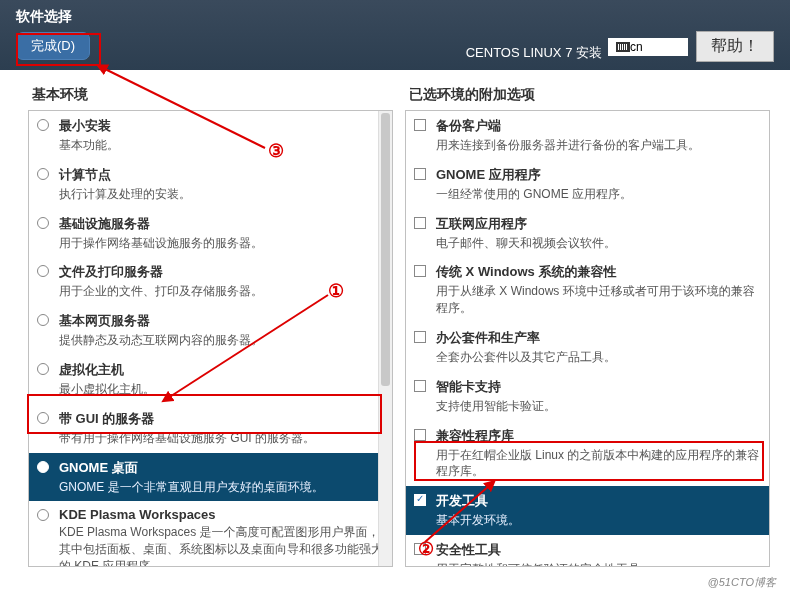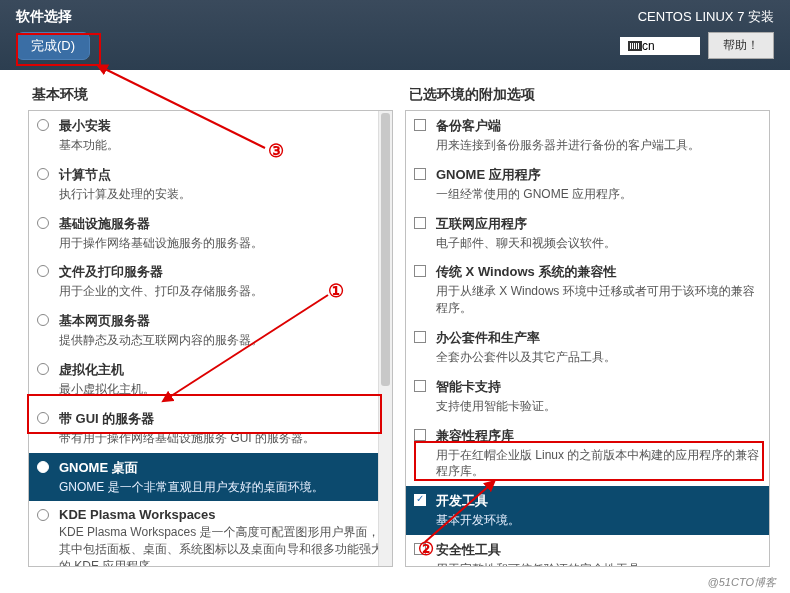--- a/index.html
+++ b/index.html
@@ -1,27 +1,27 @@
 <!DOCTYPE html>
 <html><head>
 <meta charset="utf-8">
 <style>
 * { box-sizing: border-box; margin: 0; padding: 0; }
 body { font-family: "Microsoft YaHei", "SimHei", sans-serif; font-size: 12px; background: #fff; width: 790px; height: 593px; overflow: hidden; position: relative; }
 .topbar { background: #2c3e50; background: linear-gradient(#3a4a5c, #2c3e50); color: #fff; height: 70px; padding: 8px 16px; display: flex; justify-content: space-between; }
 .top-left { display: flex; flex-direction: column; gap: 6px; }
 .top-title { font-size: 14px; font-weight: bold; }
 .done-btn { background: #3a6ea5; color: #fff; border: 1px solid #4a7eb5; padding: 4px 14px; font-size: 13px; cursor: pointer; border-radius: 7px; width: fit-content; }
-.top-right { display: flex; flex-direction: column; align-items: flex-end; gap: 6px; }
+.top-right { display: flex; flex-direction: row; align-items: flex-end; gap: 6px; }
 .install-title { font-size: 13px; }
 .kb-help { display: flex; gap: 8px; align-items: center; }
 .kb { background: #fff; color: #000; padding: 2px 8px; display: flex; align-items: center; font-size: 12px; min-width: 80px; }
 .kb-icon { width: 14px; height: 10px; background: #333; display: inline-block; position: relative; }
 .kb-icon::after { content: ""; position: absolute; inset: 2px; background: repeating-linear-gradient(90deg, #fff 0 1px, #333 1px 2px); }
-.help-btn { background: #e8e8e8; color: #333; padding: 4px 14px; border: 1px solid #aaa; cursor: pointer; font-size: 12px; }
+.help-btn { background: #e8e8e8; color: #333; padding: 4px 14px; border: 1px solid #aaa; cursor: pointer; font-size: 16px; }
 .main { display: flex; padding: 12px 20px 8px 28px; gap: 12px; height: calc(100% - 70px - 18px); }
 .column { flex: 1; display: flex; flex-direction: column; min-width: 0; }
 .col-header { font-size: 14px; font-weight: bold; color: #333; padding: 4px 0 6px 4px; }
 .listbox { flex: 1; border: 1px solid #c0c0c0; background: #fff; overflow-y: auto; position: relative; }
 .item { padding: 6px 8px 6px 30px; position: relative; color: #333; border-bottom: 0; }
 .item .title { font-weight: bold; font-size: 13px; }
 .item .desc { color: #555; font-size: 12px; margin-top: 2px; line-height: 1.4; }
 .item.selected { background: #0c4a6e; color: #fff; }
 .item.selected .desc { color: #e8f0ff; }
 .radio { position: absolute; left: 8px; top: 8px; width: 12px; height: 12px; border: 1px solid #888; border-radius: 50%; background: #fff; }

